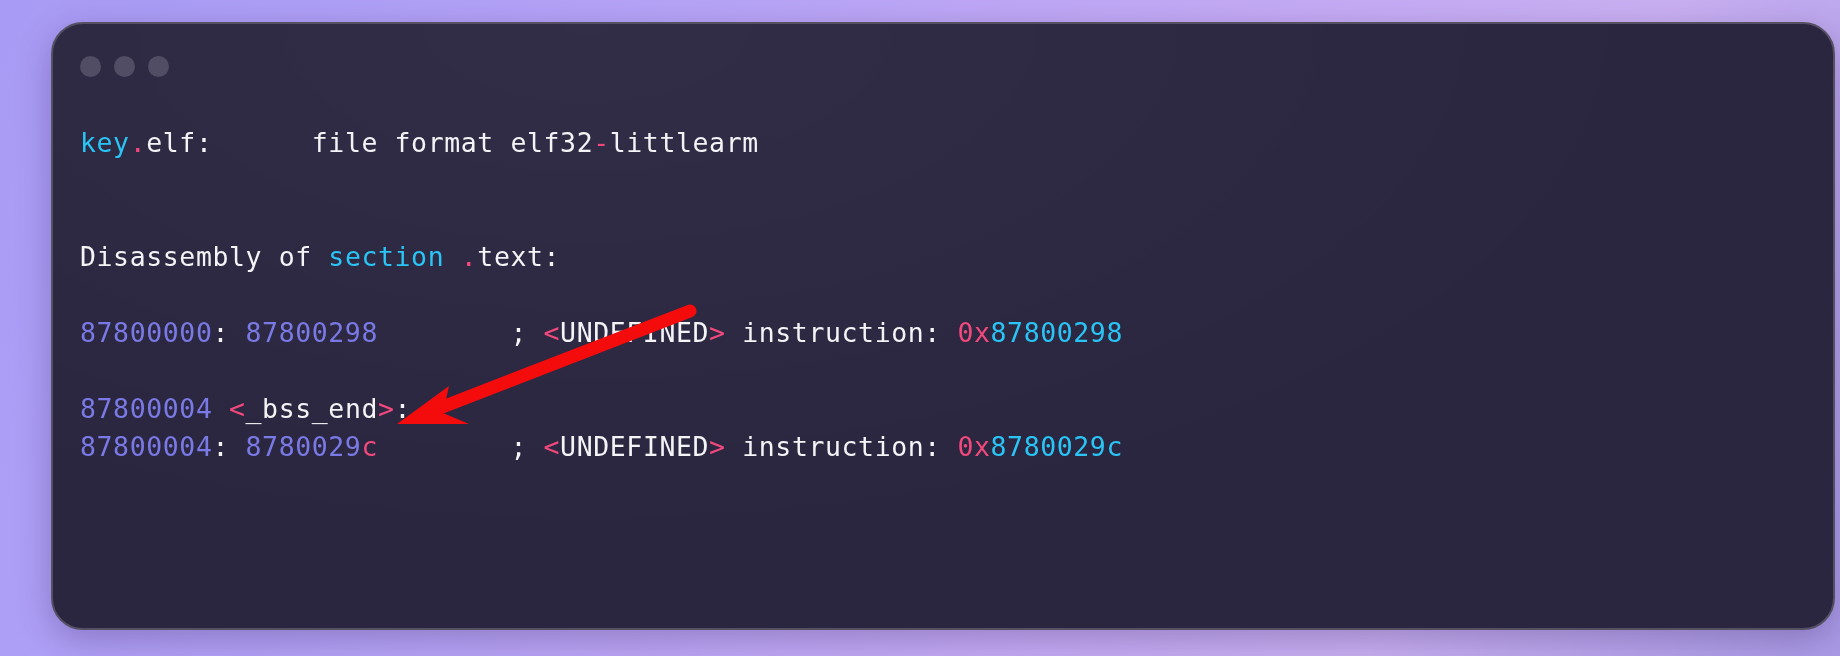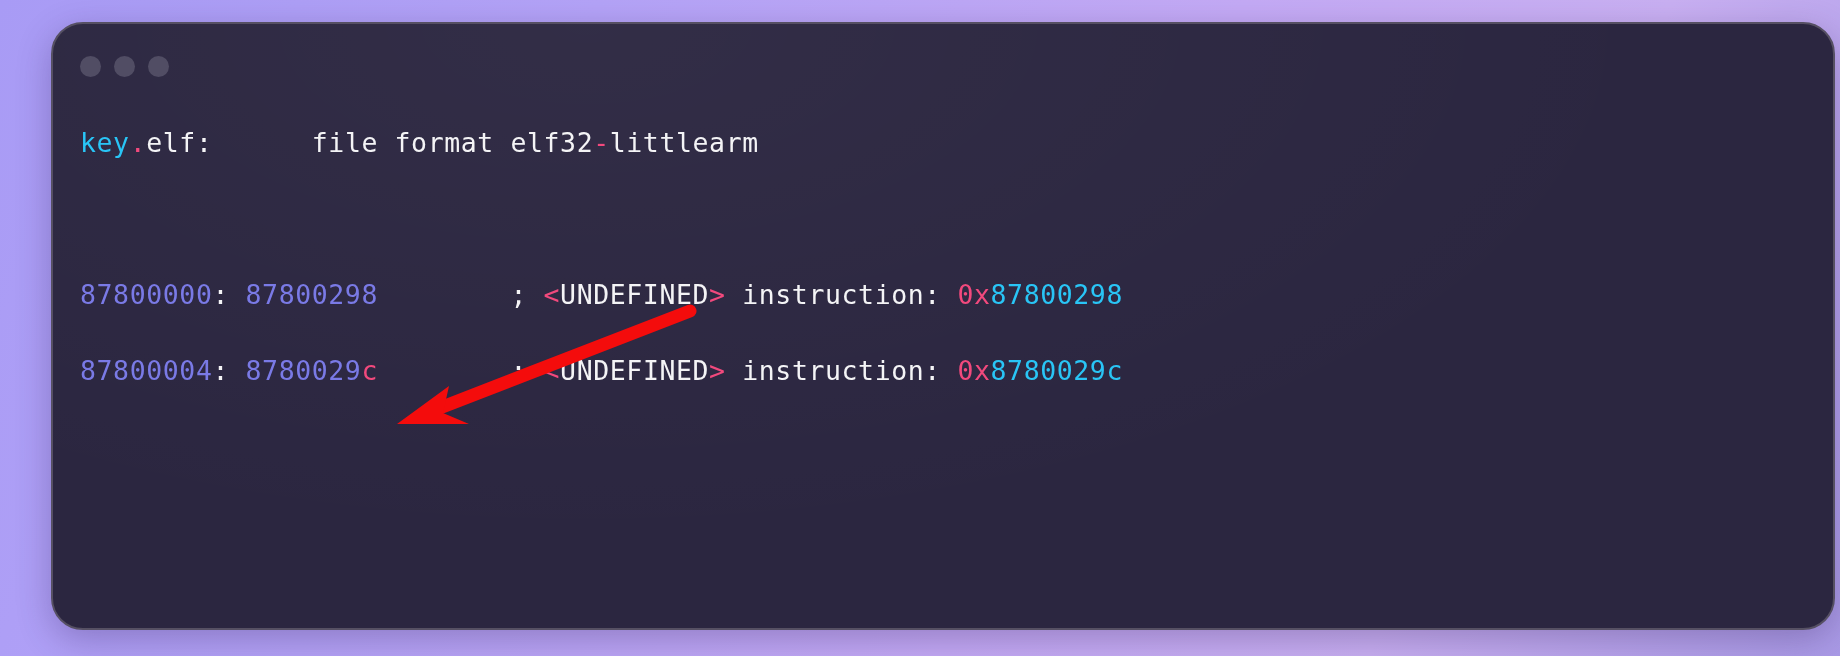--- a/index.html
+++ b/index.html
@@ -99,23 +99,25 @@
   <div id="titlebar">
     <span class="dot"></span>
     <span class="dot"></span>
     <span class="dot"></span>
   </div>
 
   <div id="terminal-body">
       <div class="line"><span class="tok-cyan">key</span><span class="tok-pink">.</span><span class="tok-white">elf:</span><span class="tok-white">      file format elf32</span><span class="tok-pink">-</span><span class="tok-white">littlearm</span></div>
       <div class="line blank">&nbsp;</div>
       <div class="line blank">&nbsp;</div>
+      <div class="line"><span class="tok-white">Disassembly of </span><span class="tok-cyan">section</span><span class="tok-white"> </span><span class="tok-pink">.</span><span class="tok-white">text:</span></div>
       <div class="line blank">&nbsp;</div>
       <div class="line"><span class="tok-purple">87800000</span><span class="tok-white">: </span><span class="tok-purple">87800298</span><span class="tok-white">        ; </span><span class="tok-pink">&lt;</span><span class="tok-white">UNDEFINED</span><span class="tok-pink">&gt;</span><span class="tok-white"> instruction: </span><span class="tok-pink">0x</span><span class="tok-cyan">87800298</span></div>
       <div class="line blank">&nbsp;</div>
+      <div class="line"><span class="tok-purple">87800004 </span><span class="tok-pink">&lt;</span><span class="tok-white">_bss_end</span><span class="tok-pink">&gt;</span><span class="tok-white">:</span></div>
       <div class="line"><span class="tok-purple">87800004</span><span class="tok-white">: </span><span class="tok-purple">8780029</span><span class="tok-pink">c</span><span class="tok-white">        ; </span><span class="tok-pink">&lt;</span><span class="tok-white">UNDEFINED</span><span class="tok-pink">&gt;</span><span class="tok-white"> instruction: </span><span class="tok-pink">0x</span><span class="tok-cyan">8780029c</span></div>
     </div>
 
 </div>
 
 <svg id="arrow-overlay" viewBox="0 0 1840 656" width="1840" height="656" xmlns="http://www.w3.org/2000/svg">
   <g>
     <line id="arrow-shaft" x1="690" y1="311" x2="432" y2="411" stroke="#f40c0c" stroke-width="13" stroke-linecap="round"></line>
     <polygon id="arrow-head" points="397,424 449,386 443,413 469,424" fill="#f40c0c"></polygon>
   </g>

